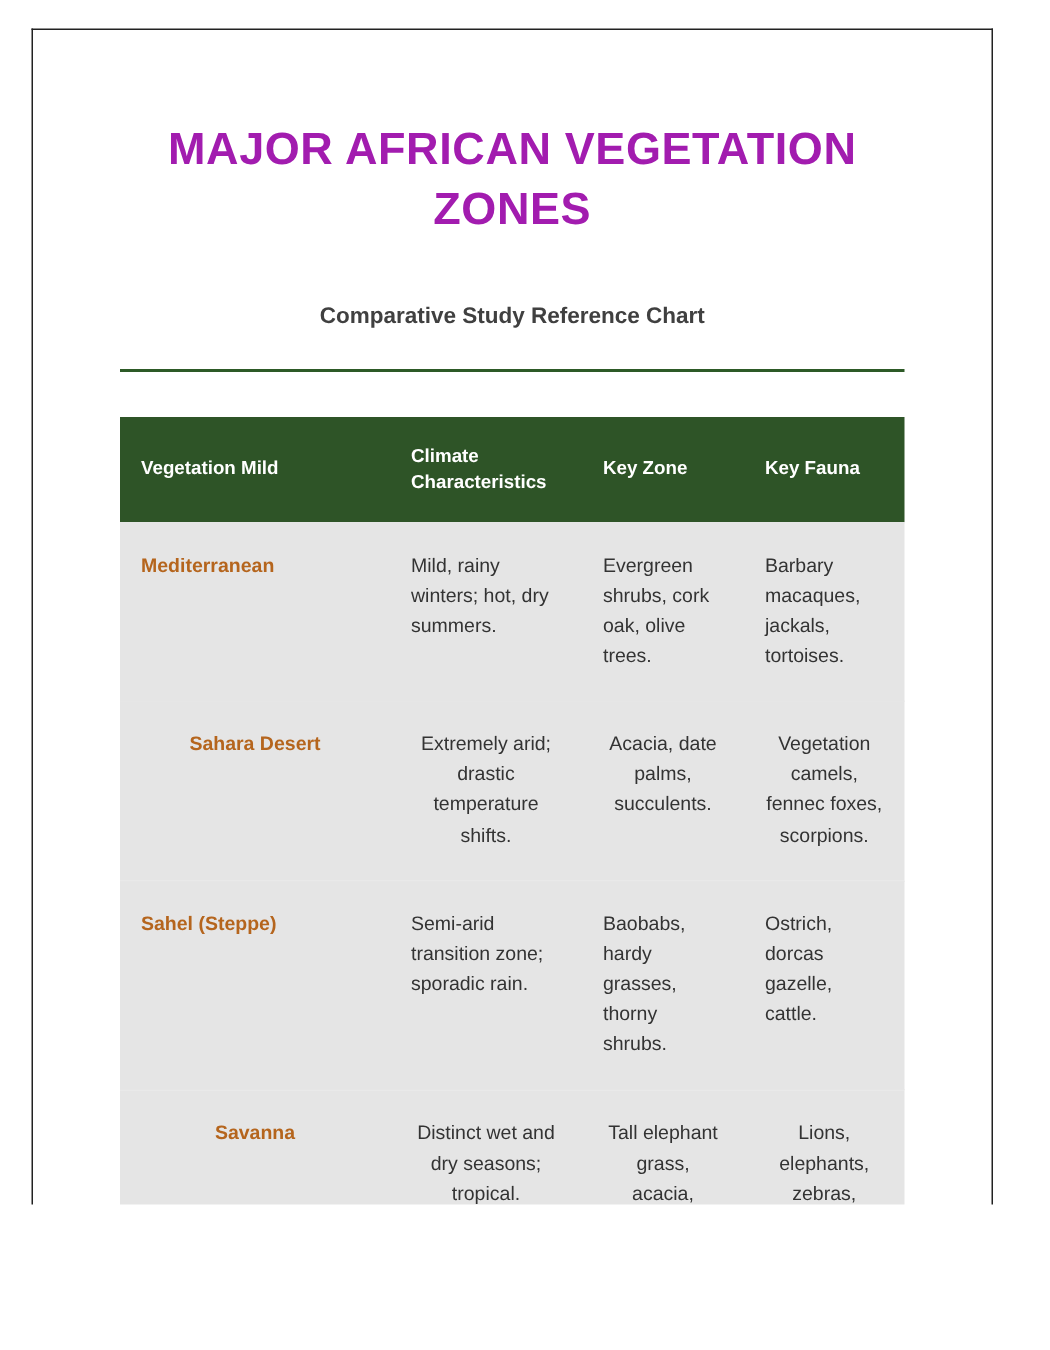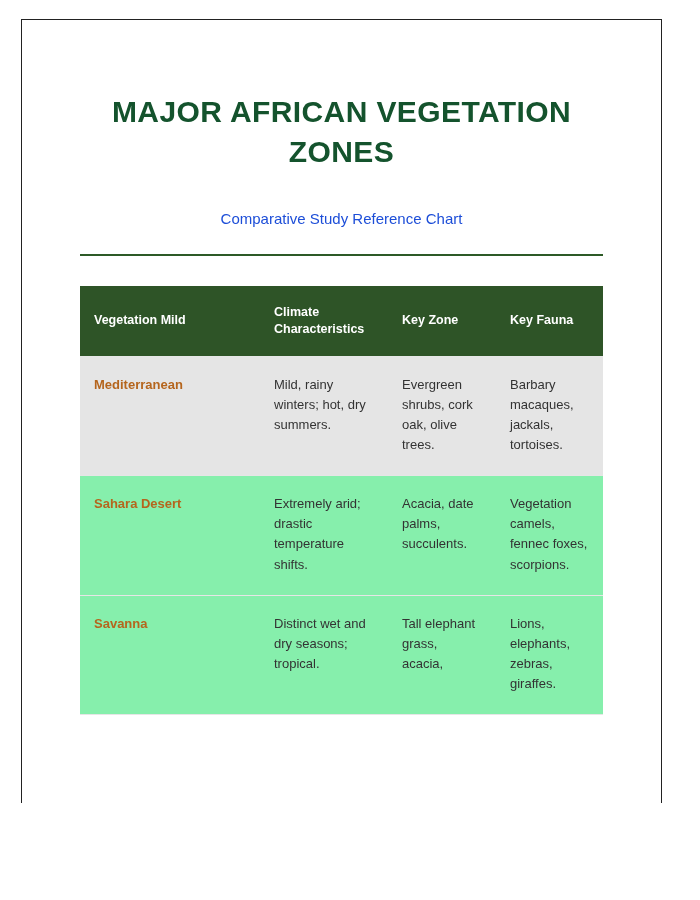--- a/index.html
+++ b/index.html
@@ -30,38 +30,38 @@
 
   .page-inner {
     position: absolute;
     left: 0;
     top: 0;
     width: 639px;
   }
 
   
   .doc-title {
-    margin: 12px;
+    margin: 0;
     padding: 60px 40px 0 40px;
     text-align: center;
     font-size: 30px;
     font-weight: bold;
     line-height: 1.33;
     letter-spacing: 0.4px;
-    color: #14532d;
+    color: #a21caf;
     text-transform: uppercase;
   }
 
   .doc-subtitle {
-    margin: 0;
+    margin: 16px;
     padding: 26px 40px 0 40px;
     text-align: center;
     font-size: 15px;
-    font-weight: normal;
-    color: #1d4ed8;
+    font-weight: bold;
+    color: #404040;
   }
 
   .title-rule {
     margin: 27px auto 0 auto;
     width: 523px;
     height: 2px;
     background: #2d5a27;
   }
 
   
@@ -97,21 +97,22 @@
     font-size: 13px;
     color: #333333;
     vertical-align: top;
     padding: 18px 14px 20px 14px;
     line-height: 1.55;
     border-top: 1px solid #e6e6e6;
     border-bottom: 1px solid #e6e6e6;
   }
 
   tbody tr.row-striped td {
-    background: #86efac;
+    background: #e5e5e5;
+    text-align: center;
   }
 
   tbody tr.row-plain td {
     background: #e5e5e5;
   }
 
   td.zone-name {
     font-weight: bold;
     color: #b5651d;
   }
@@ -150,20 +151,26 @@
             <td>Mild, rainy winters; hot, dry summers.</td>
             <td>Evergreen shrubs, cork oak, olive trees.</td>
             <td>Barbary macaques, jackals, tortoises.</td>
           </tr>
           <tr class="row-striped">
             <td class="zone-name">Sahara Desert</td>
             <td>Extremely arid; drastic temperature shifts.</td>
             <td>Acacia, date palms, succulents.</td>
             <td>Vegetation camels, fennec foxes, scorpions.</td>
           </tr>
+          <tr class="row-plain">
+            <td class="zone-name">Sahel (Steppe)</td>
+            <td>Semi-arid transition zone; sporadic rain.</td>
+            <td>Baobabs, hardy grasses, thorny shrubs.</td>
+            <td>Ostrich, dorcas gazelle, cattle.</td>
+          </tr>
           <tr class="row-striped">
             <td class="zone-name">Savanna</td>
             <td>Distinct wet and dry seasons; tropical.</td>
             <td>Tall elephant grass, acacia,</td>
             <td>Lions, elephants, zebras, giraffes.</td>
           </tr>
         </tbody>
       </table>
     </div>
 

